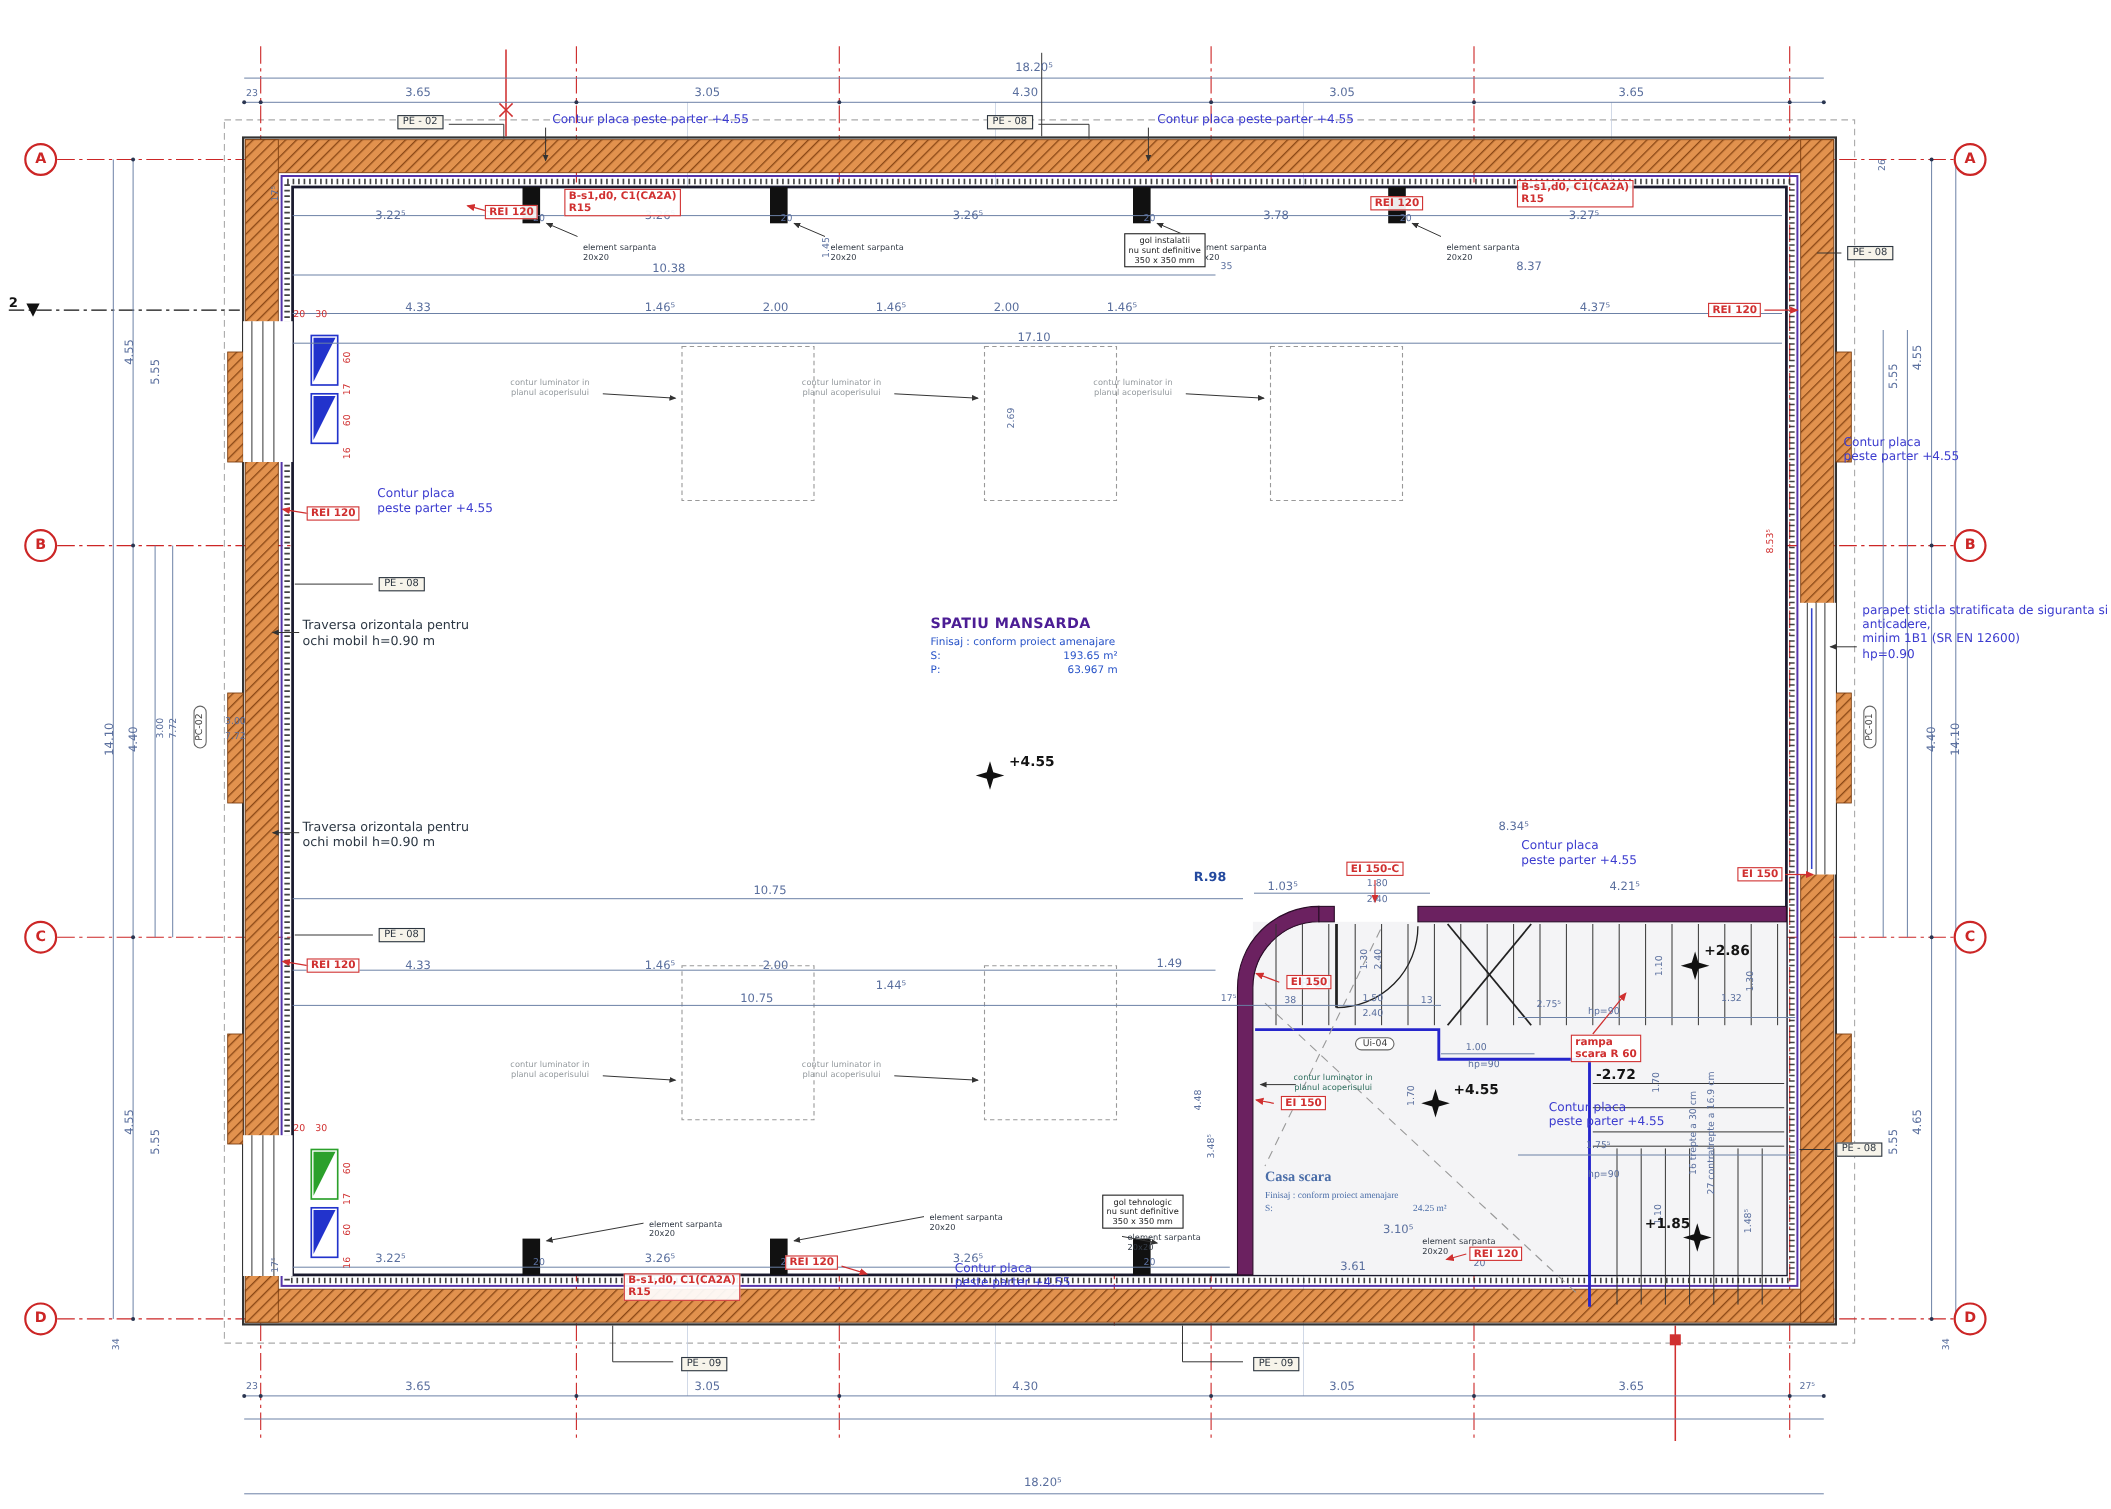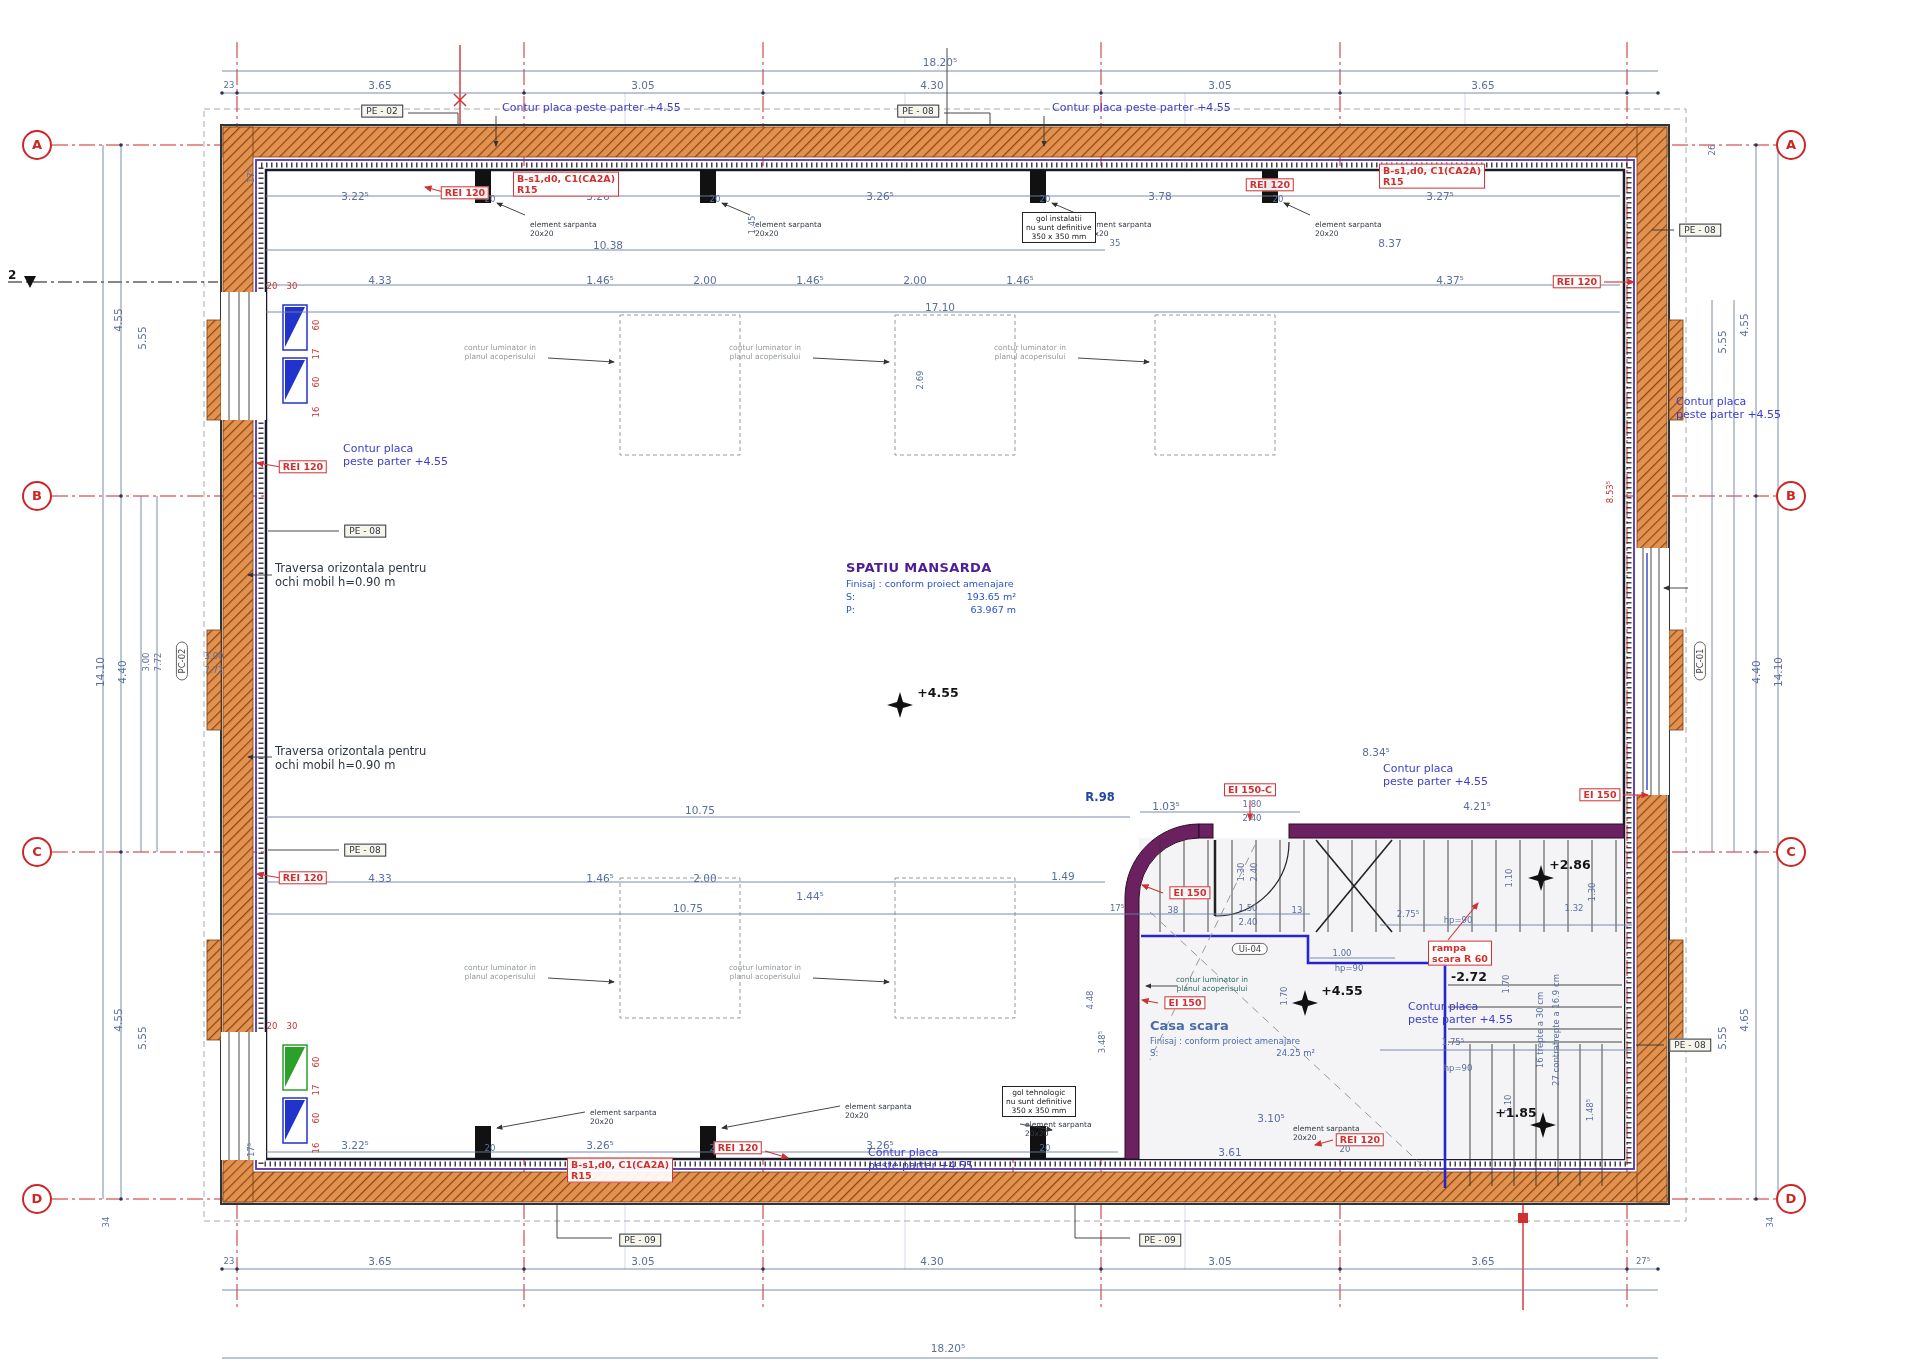--- a/index.html
+++ b/index.html
@@ -490,20 +490,21 @@
       <div class="ann bubble" style="left: 1791px; top: 852px; transform: translate(-50%, -50%);">C</div>
       <div class="ann bubble" style="left: 37px; top: 1199px; transform: translate(-50%, -50%);">D</div>
       <div class="ann bubble" style="left: 1791px; top: 1199px; transform: translate(-50%, -50%);">D</div>
       <div class="ann nblue" style="left: 502px; top: 108px; transform: translate(0px, -50%);">Contur placa peste parter +4.55</div>
       <div class="ann nblue" style="left: 1052px; top: 108px; transform: translate(0px, -50%);">Contur placa peste parter +4.55</div>
       <div class="ann nblue" style="left: 343px; top: 442px;">Contur placa<br>peste parter +4.55</div>
       <div class="ann nblue" style="left: 1676px; top: 395px;">Contur placa<br>peste parter +4.55</div>
       <div class="ann nblue" style="left: 1383px; top: 762px;">Contur placa<br>peste parter +4.55</div>
       <div class="ann nblue" style="left: 1408px; top: 1000px;">Contur placa<br>peste parter +4.55</div>
       <div class="ann nblue" style="left: 868px; top: 1146px;">Contur placa<br>peste parter +4.55</div>
+      <div class="ann nblue sm2" style="left: 1693px; top: 548px;">parapet sticla stratificata de siguranta si<br>anticadere,<br>minim 1B1 (SR EN 12600)<br>hp=0.90</div>
       <div class="ann ndark" style="left: 275px; top: 562px;">Traversa orizontala pentru<br>ochi mobil h=0.90 m</div>
       <div class="ann ndark" style="left: 275px; top: 745px;">Traversa orizontala pentru<br>ochi mobil h=0.90 m</div>
       <div class="ann ntiny" style="left: 530px; top: 220px;">element sarpanta<br>20x20</div>
       <div class="ann ntiny" style="left: 755px; top: 220px;">element sarpanta<br>20x20</div>
       <div class="ann ntiny" style="left: 1085px; top: 220px;">element sarpanta<br>20x20</div>
       <div class="ann ntiny" style="left: 1315px; top: 220px;">element sarpanta<br>20x20</div>
       <div class="ann ntiny" style="left: 590px; top: 1108px;">element sarpanta<br>20x20</div>
       <div class="ann ntiny" style="left: 845px; top: 1102px;">element sarpanta<br>20x20</div>
       <div class="ann ntiny" style="left: 1025px; top: 1120px;">element sarpanta<br>20x20</div>
       <div class="ann ntiny" style="left: 1293px; top: 1124px;">element sarpanta<br>20x20</div>
@@ -525,21 +526,21 @@
     <div class="room-row">
       <span>S:</span>
       <span>193.65 m²</span>
     </div>
     <div class="room-row">
       <span>P:</span>
       <span>63.967 m</span>
     </div>
   </div>
 
-  <div class="room-block" style="left:1150px;top:1018px;width:165px;">
+  <div class="room-block" style="left:1150px;top:1062px;width:165px;font-family:Liberation Serif, serif;">
     <div class="room-title-c">Casa scara</div>
     <div class="room-sub-c">Finisaj : conform proiect amenajare</div>
     <div class="room-row-c">
       <span>S:</span>
       <span>24.25 m²</span>
     </div>
   </div>
 
 </div>
 

